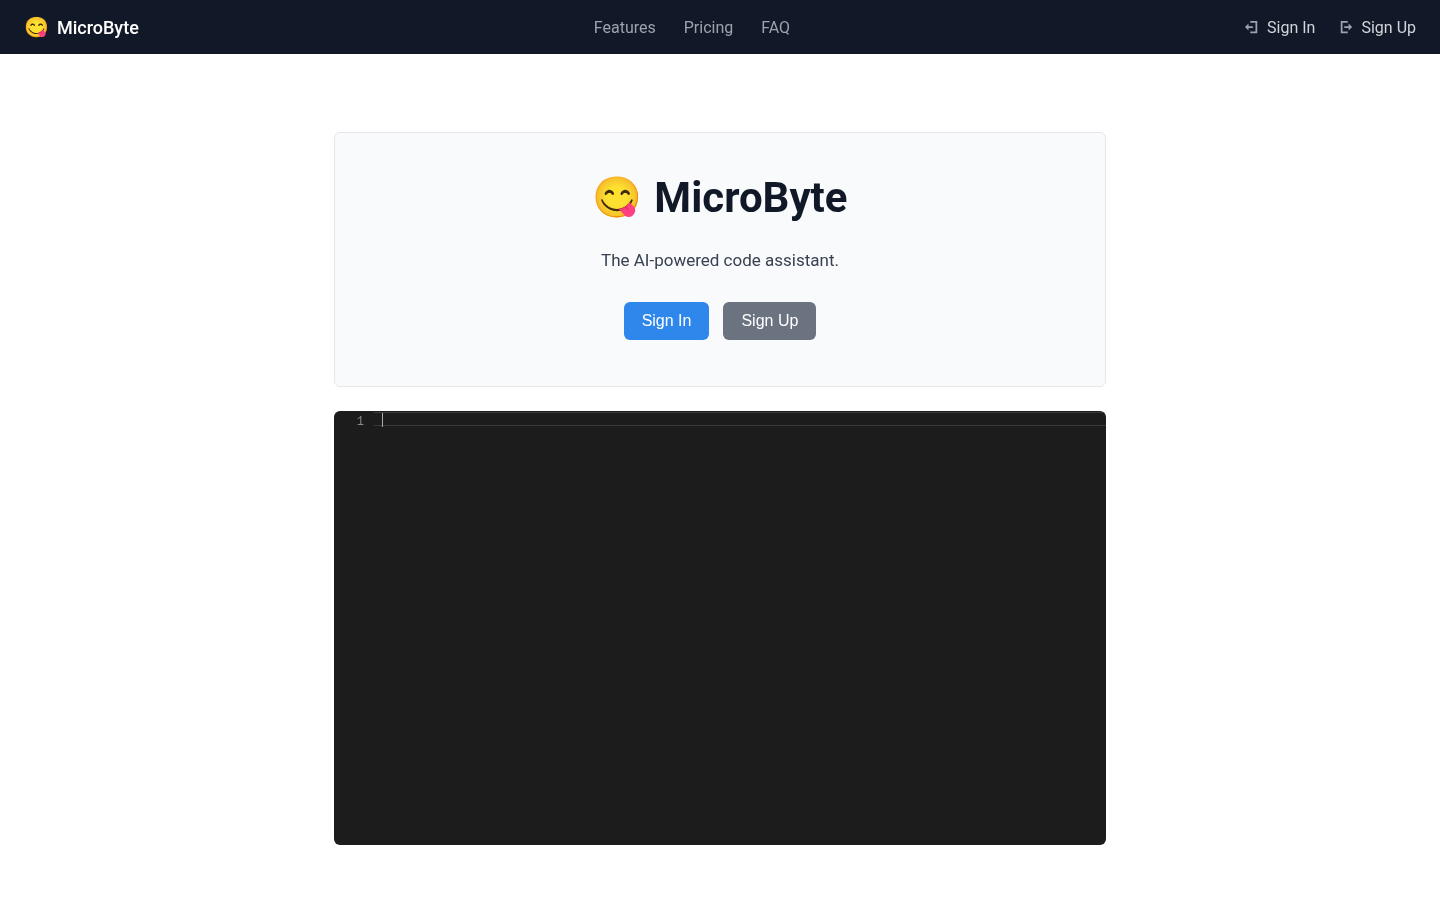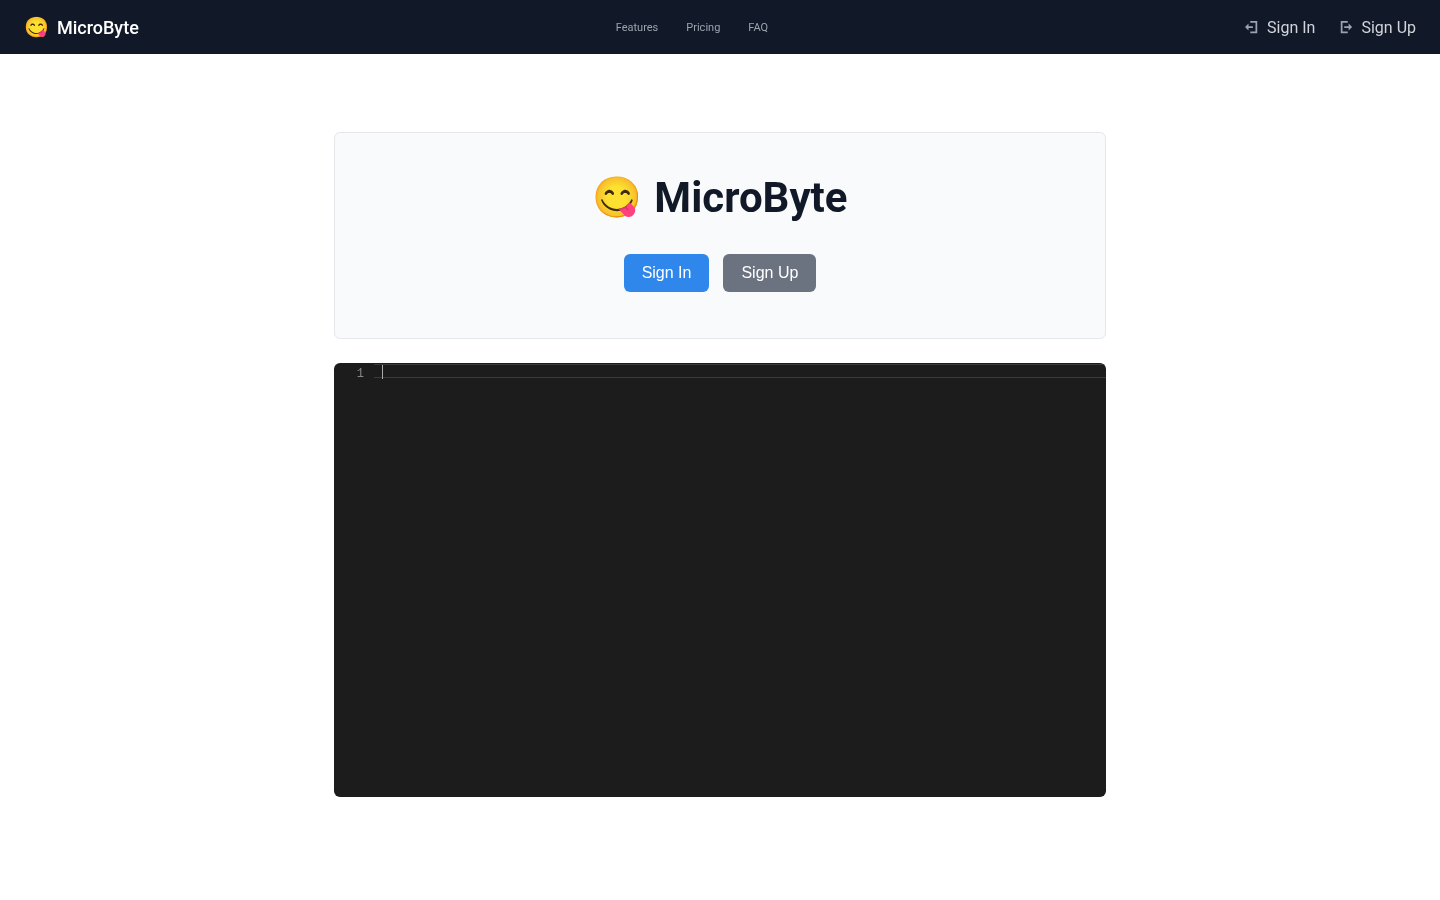--- a/index.html
+++ b/index.html
@@ -34,21 +34,21 @@
     }
     .navbar-center {
       flex: 1;
       display: flex;
       justify-content: center;
       gap: 28px;
     }
     .navbar-center a {
       color: #9ca3af;
       text-decoration: none;
-      font-size: 11px;
+      font-size: 16px;
     }
     .navbar-right {
       display: flex;
       align-items: center;
       gap: 24px;
       flex-shrink: 0;
     }
     .navbar-right a {
       color: #d1d5db;
       text-decoration: none;
@@ -192,20 +192,21 @@
     </a>
   </div>
 </nav>
 
 <div class="main">
   <div class="hero-card">
     <h1 class="hero-title">
       <span class="emoji">😋</span>
       <span>MicroByte</span>
     </h1>
+    <p class="hero-subtitle">The AI-powered code assistant.</p>
     <div class="hero-buttons">
       <button class="btn btn-primary">Sign In</button>
       <button class="btn btn-secondary">Sign Up</button>
     </div>
   </div>
 
   <div class="editor">
     <div class="editor-gutter">
       <div class="line">1</div>
     </div>

